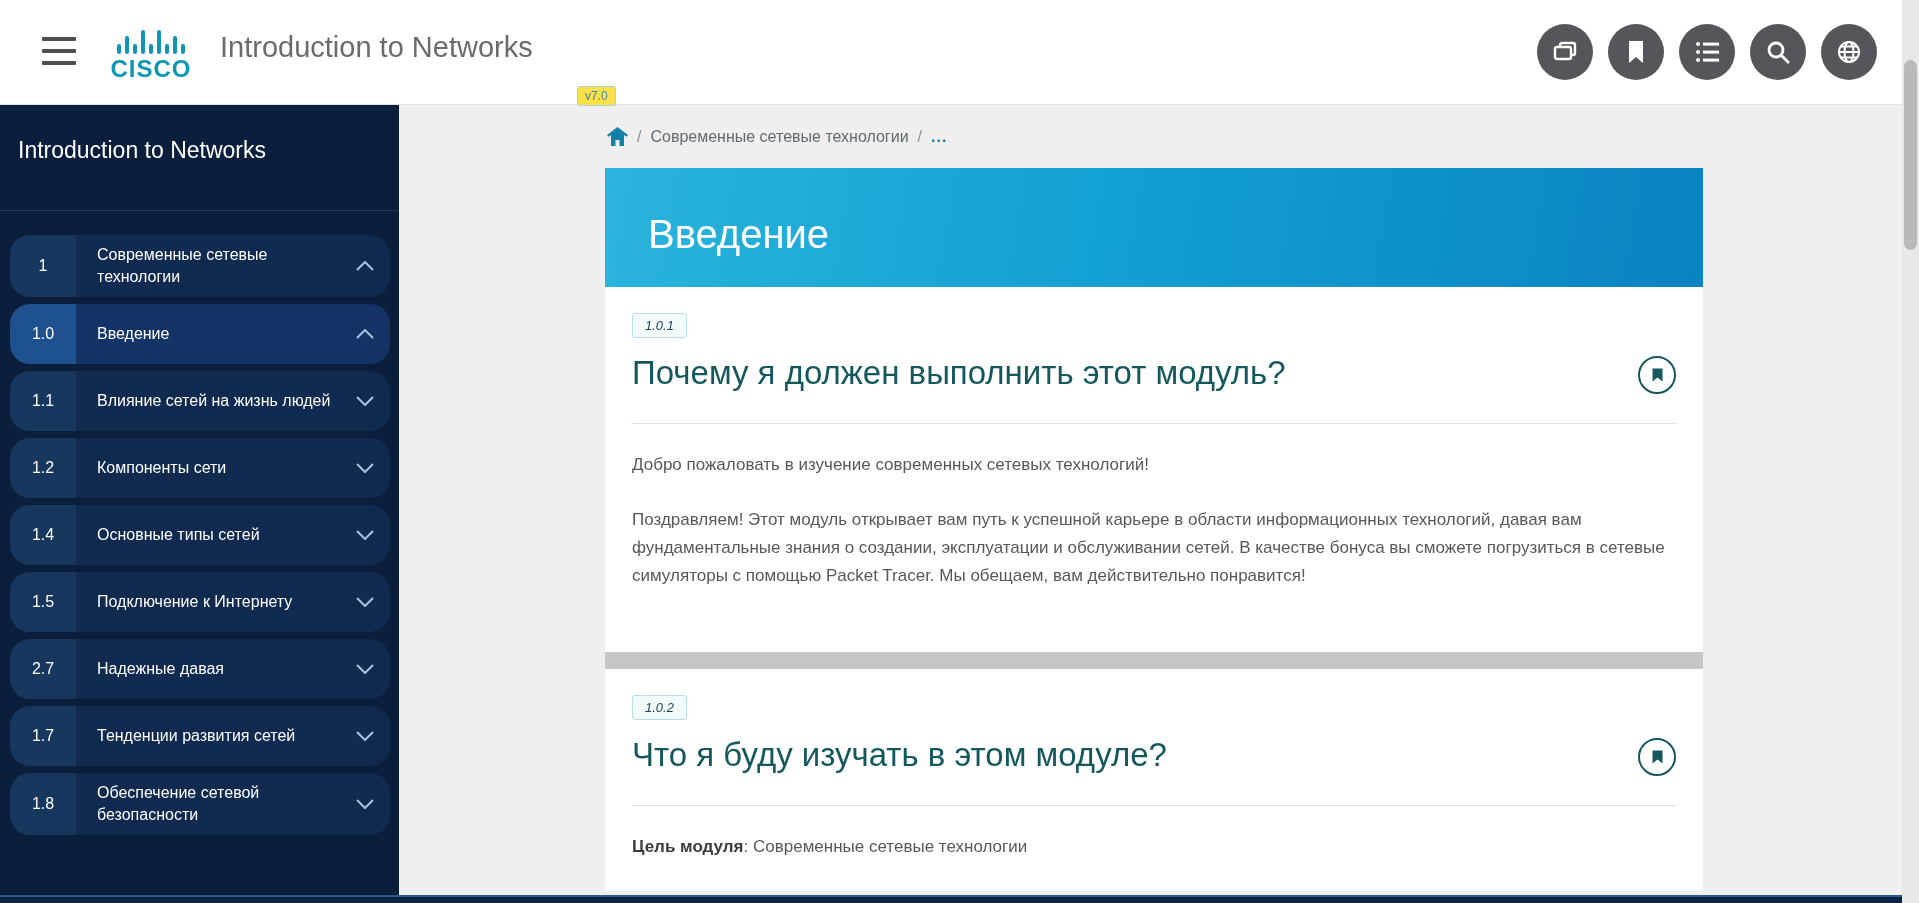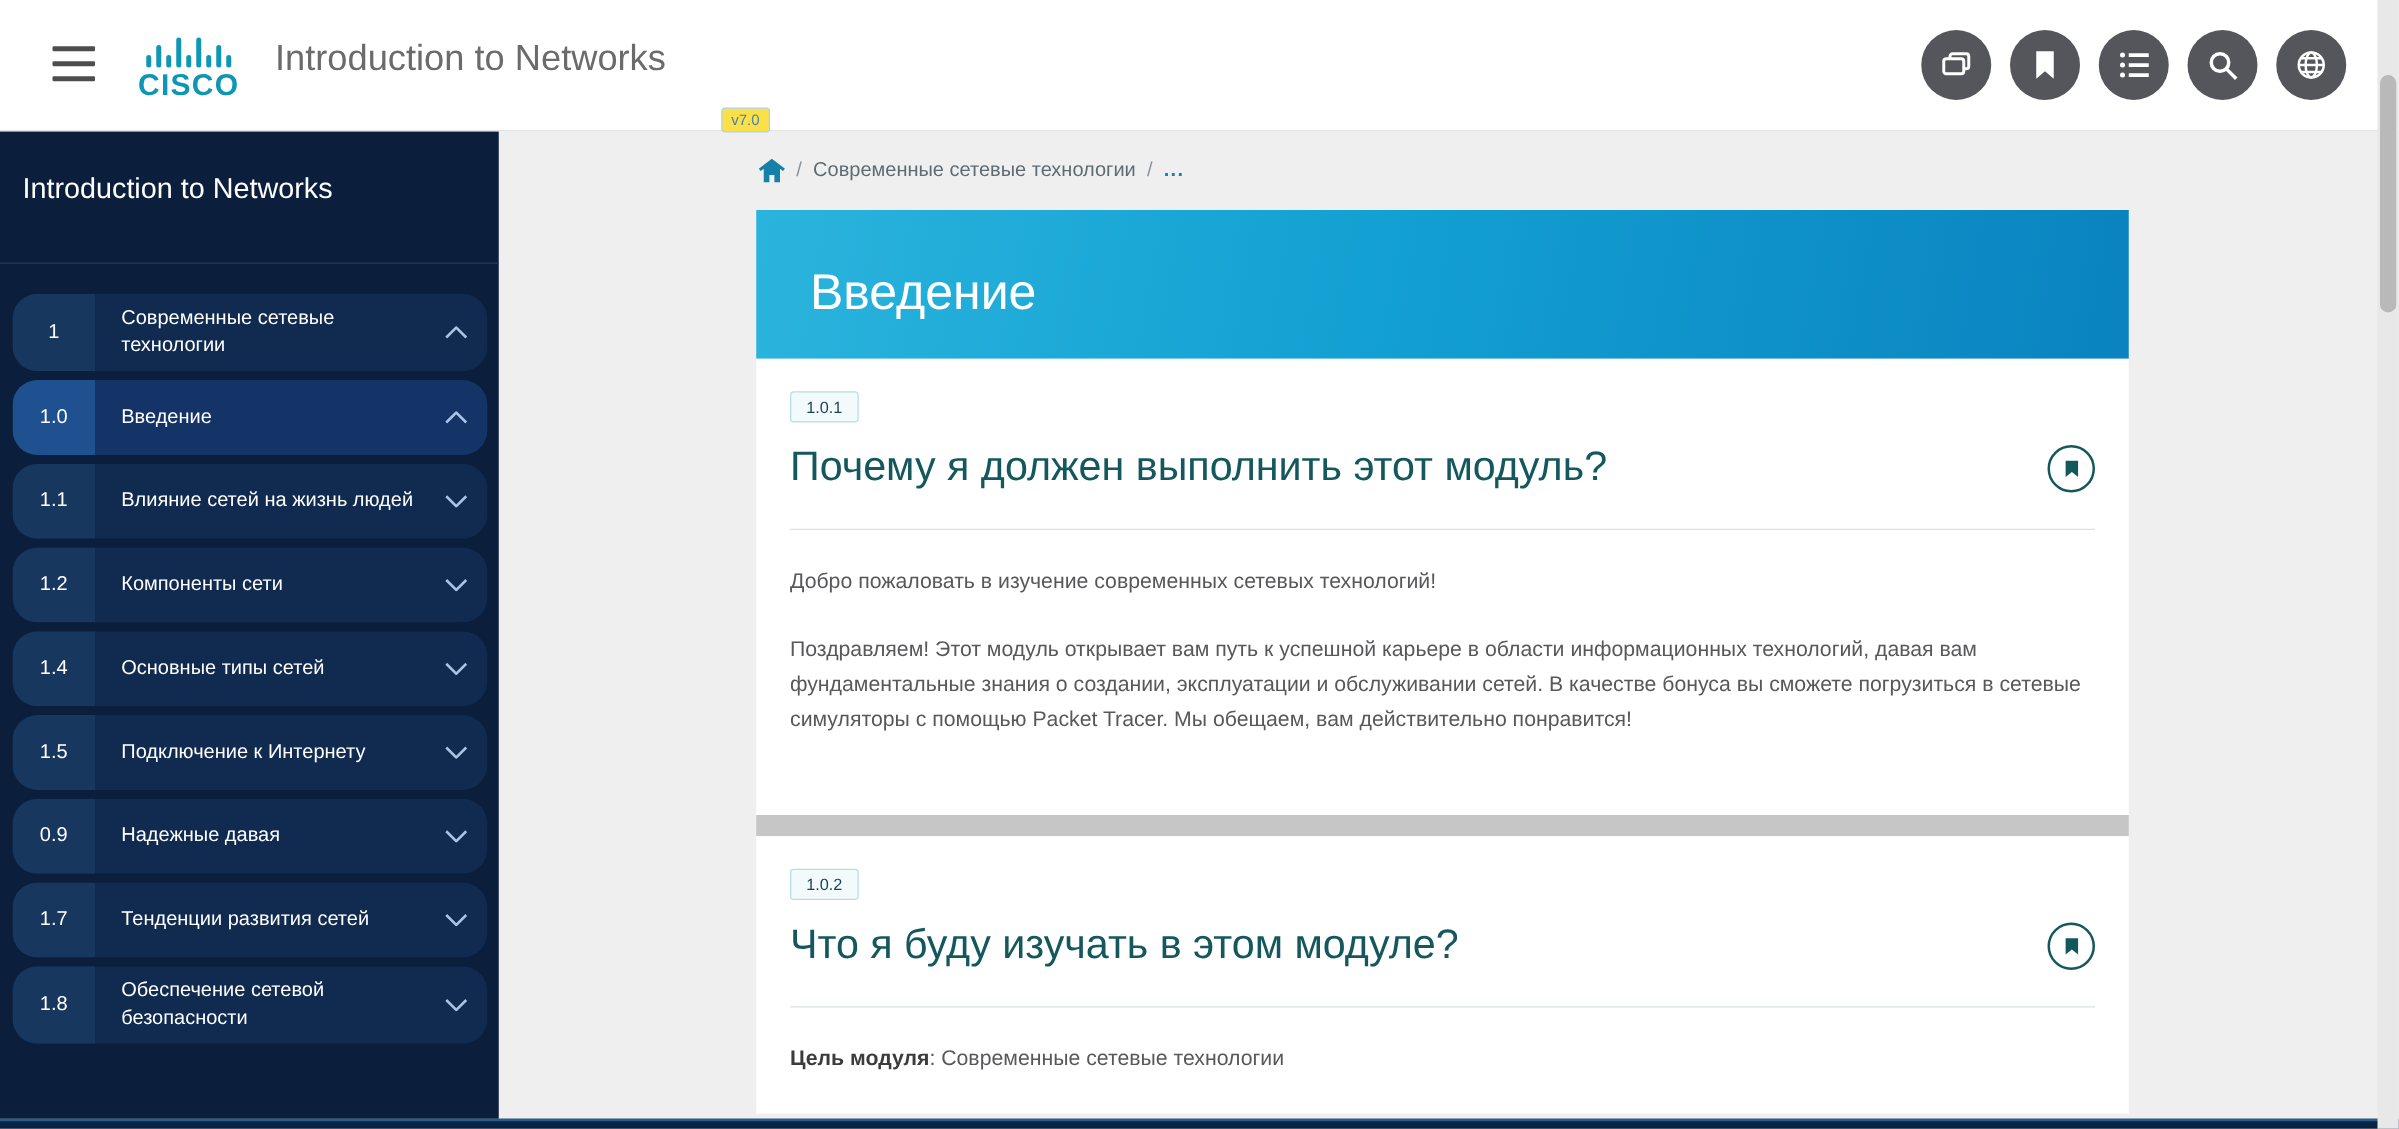--- a/index.html
+++ b/index.html
@@ -37,21 +37,21 @@
   .main { position:absolute; left:399px; top:105px; right:17px; bottom:8px; background:#efefef; overflow:hidden; }
   .content-col { position:absolute; left:206px; width:1098px; top:0; }
   .breadcrumb { margin-top:22px; display:flex; align-items:center; gap:9px; font-size:16px; color:#5f6b73; padding-left:2px; }
   .crumb-sep { color:#8a9399; }
   .crumb-ellipsis { color:#1580a8; font-weight:bold; letter-spacing:1px; cursor:pointer; }
   .crumb-link { cursor:pointer; }
   .banner { margin-top:22px; height:119px; background:linear-gradient(100deg,#2ab4dd 0%,#13a0d2 45%,#0a83c0 100%); display:flex; align-items:center; padding:14px 0 0 43px; }
   .banner h1 { color:#ffffff; font-size:40px; font-weight:400; }
   .card { background:#ffffff; padding:0 27px; }
   .card-sep { height:17px; background:#c6c6c6; }
-  .sec-badge { display:inline-block; margin-top:26px; font-size:13px; color:#1c3e5e; background:#f3fafc; border:1px solid #b8dce8; border-radius:3px; padding:4px 12px; }
+  .sec-badge { display:inline-block; margin-top:26px; font-size:13px; color:#1c3e5e; background:#f3fafc; border:1px solid #b8dce8; border-radius:3px; padding:4px 12px;font-style:italic; }
   .sec-head-row { display:flex; align-items:flex-start; margin-top:14px;justify-content:center; }
   .sec-heading { flex:1; color:#14585e; font-size:33px; font-weight:400; line-height:1.3; }
   .bm-btn { flex:none; width:38px; height:38px; border-radius:50%; border:2px solid #14585e; background:#fff; display:flex; align-items:center; justify-content:center; margin:4px 0 0 20px; cursor:pointer; }
   .sec-divider { border:none; border-top:1px solid #d7e2e2; margin-top:28px; }
   .para { color:#58585b; font-size:17px; line-height:28px; margin-top:27px; }
   .goal b { color:#3c3c3c; }
   .card-1 { padding-bottom:62px; }
   .card-2 { min-height:217px; padding-bottom:30px; }
 
   
@@ -197,21 +197,21 @@
       <div class="sb-label">Подключение к Интернету</div>
       <div class="sb-chev">
         <svg width="18" height="10" viewBox="0 0 18 10" fill="none" stroke-width="2">
               <polyline points="1,1 9,9 17,1"></polyline>
             </svg>
       </div>
     </div>
   </li>
 
   <li class="sb-row">
-    <div class="sb-num">0.9</div>
+    <div class="sb-num">2.7</div>
     <div class="sb-body">
       <div class="sb-label">Надежные давая</div>
       <div class="sb-chev">
         <svg width="18" height="10" viewBox="0 0 18 10" fill="none" stroke-width="2">
               <polyline points="1,1 9,9 17,1"></polyline>
             </svg>
       </div>
     </div>
   </li>
 

